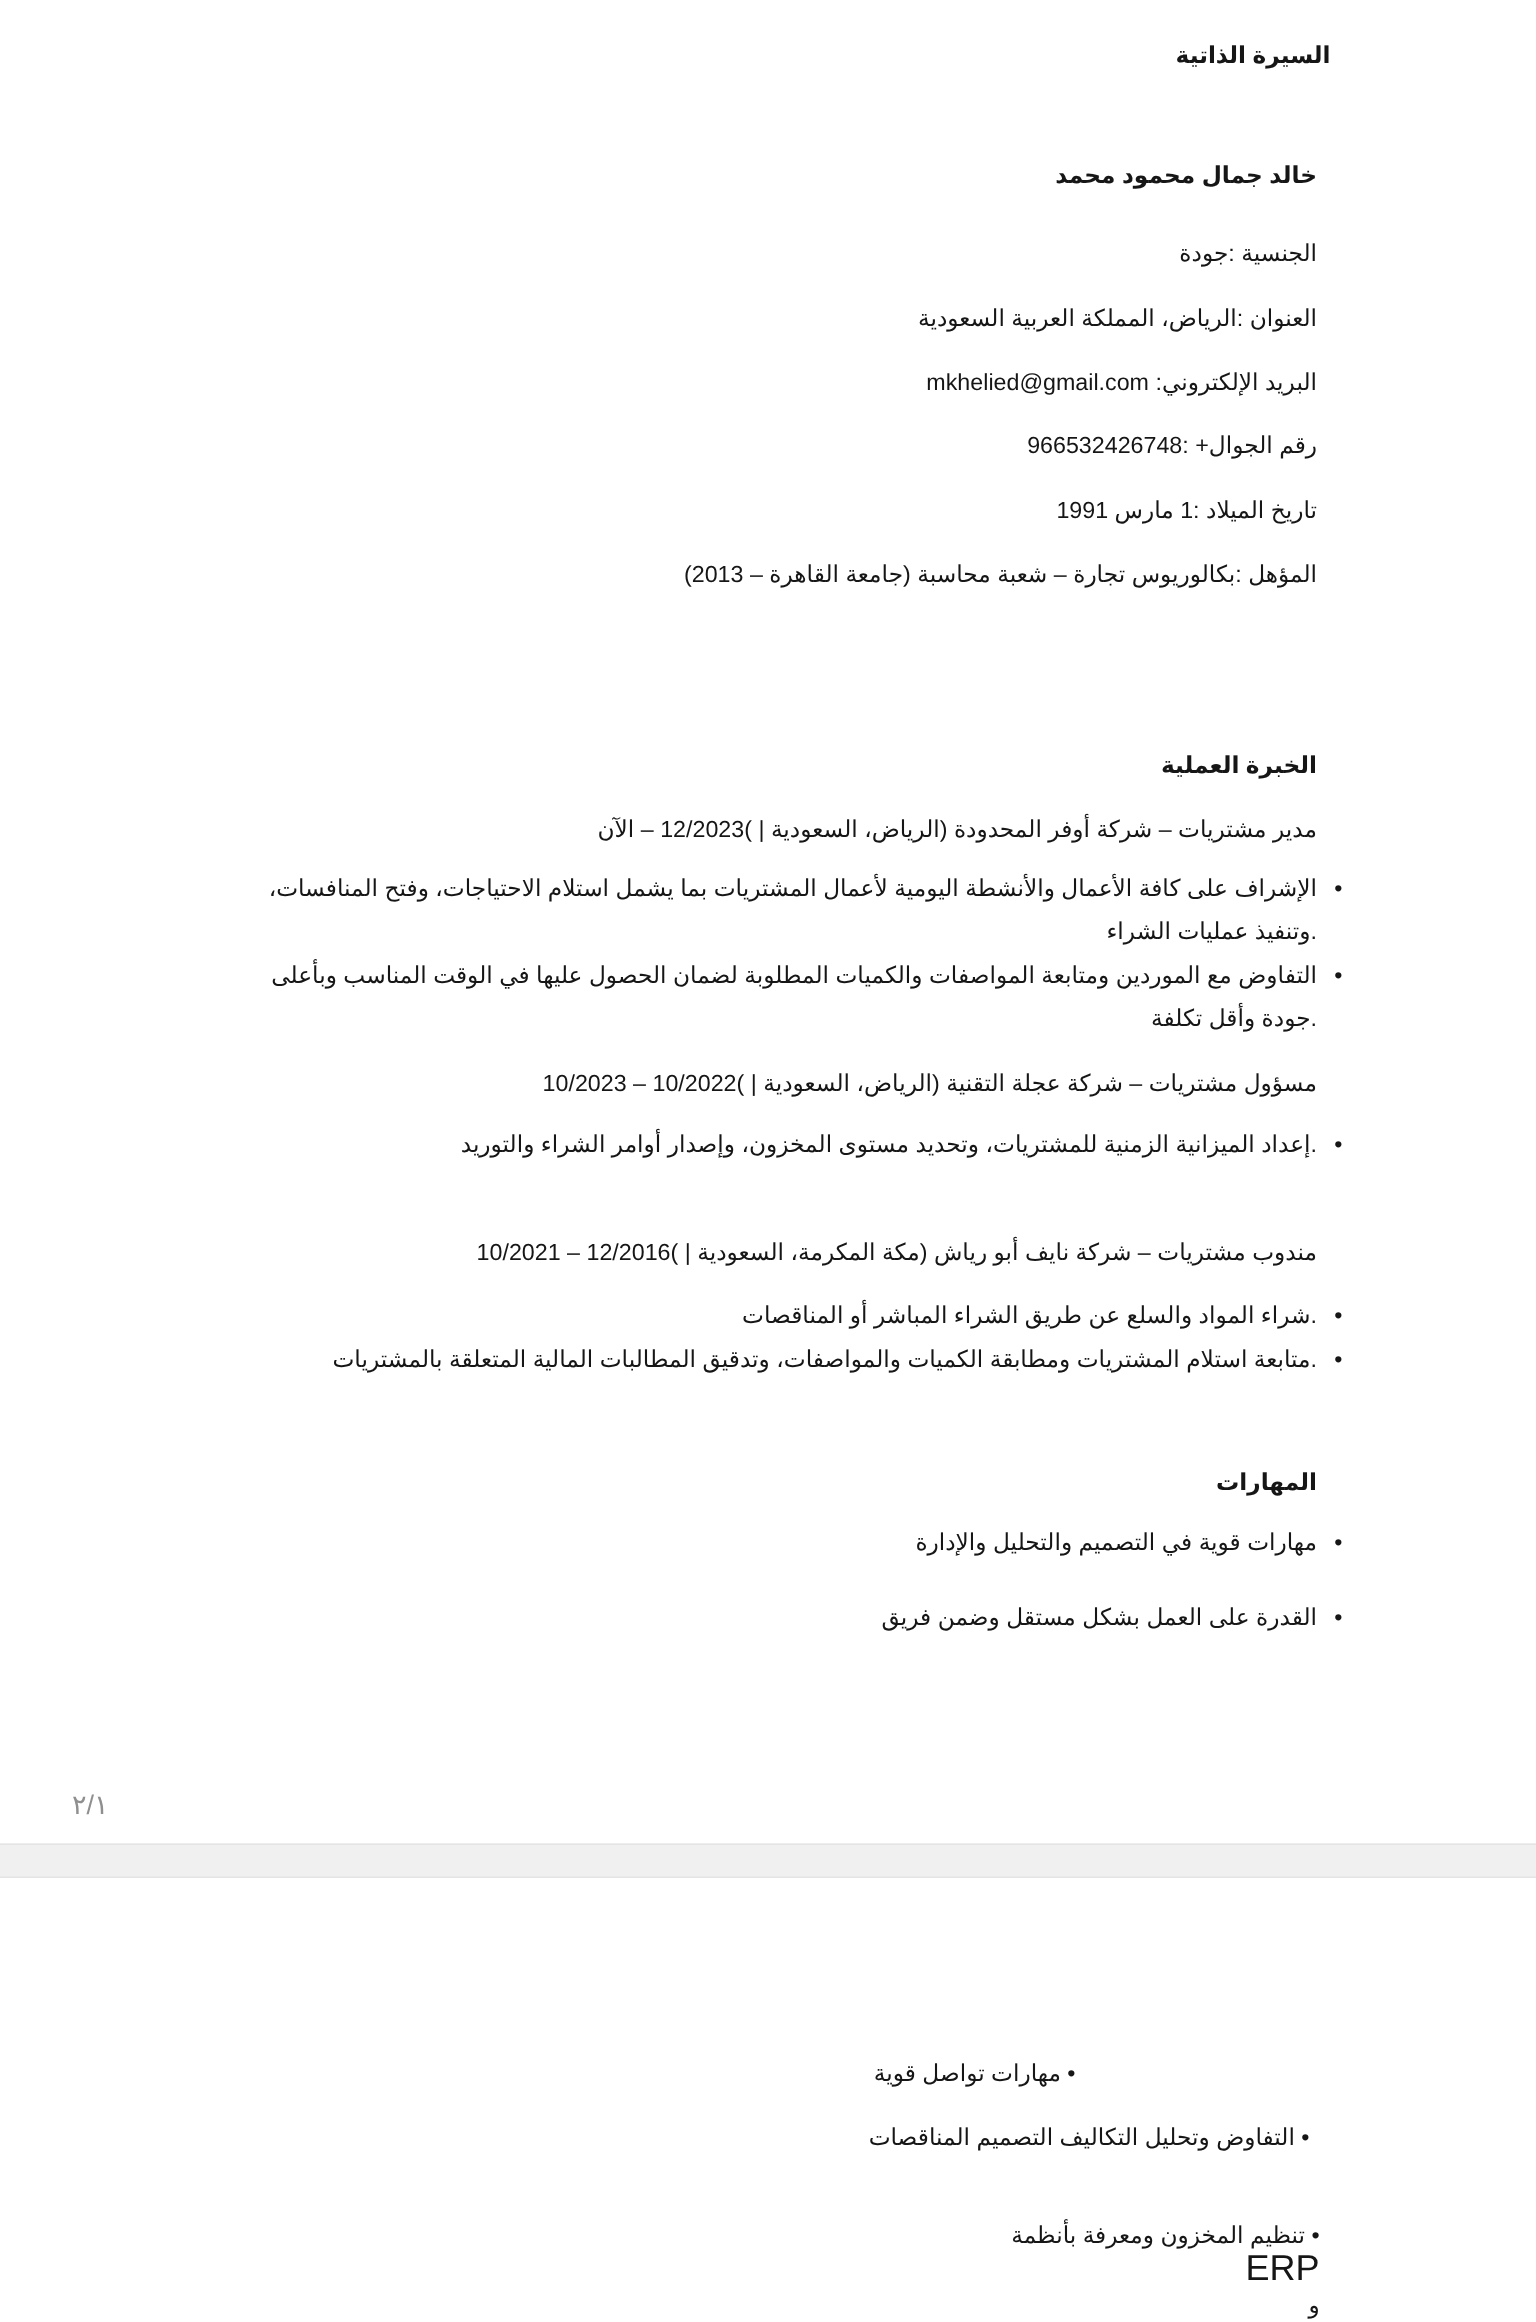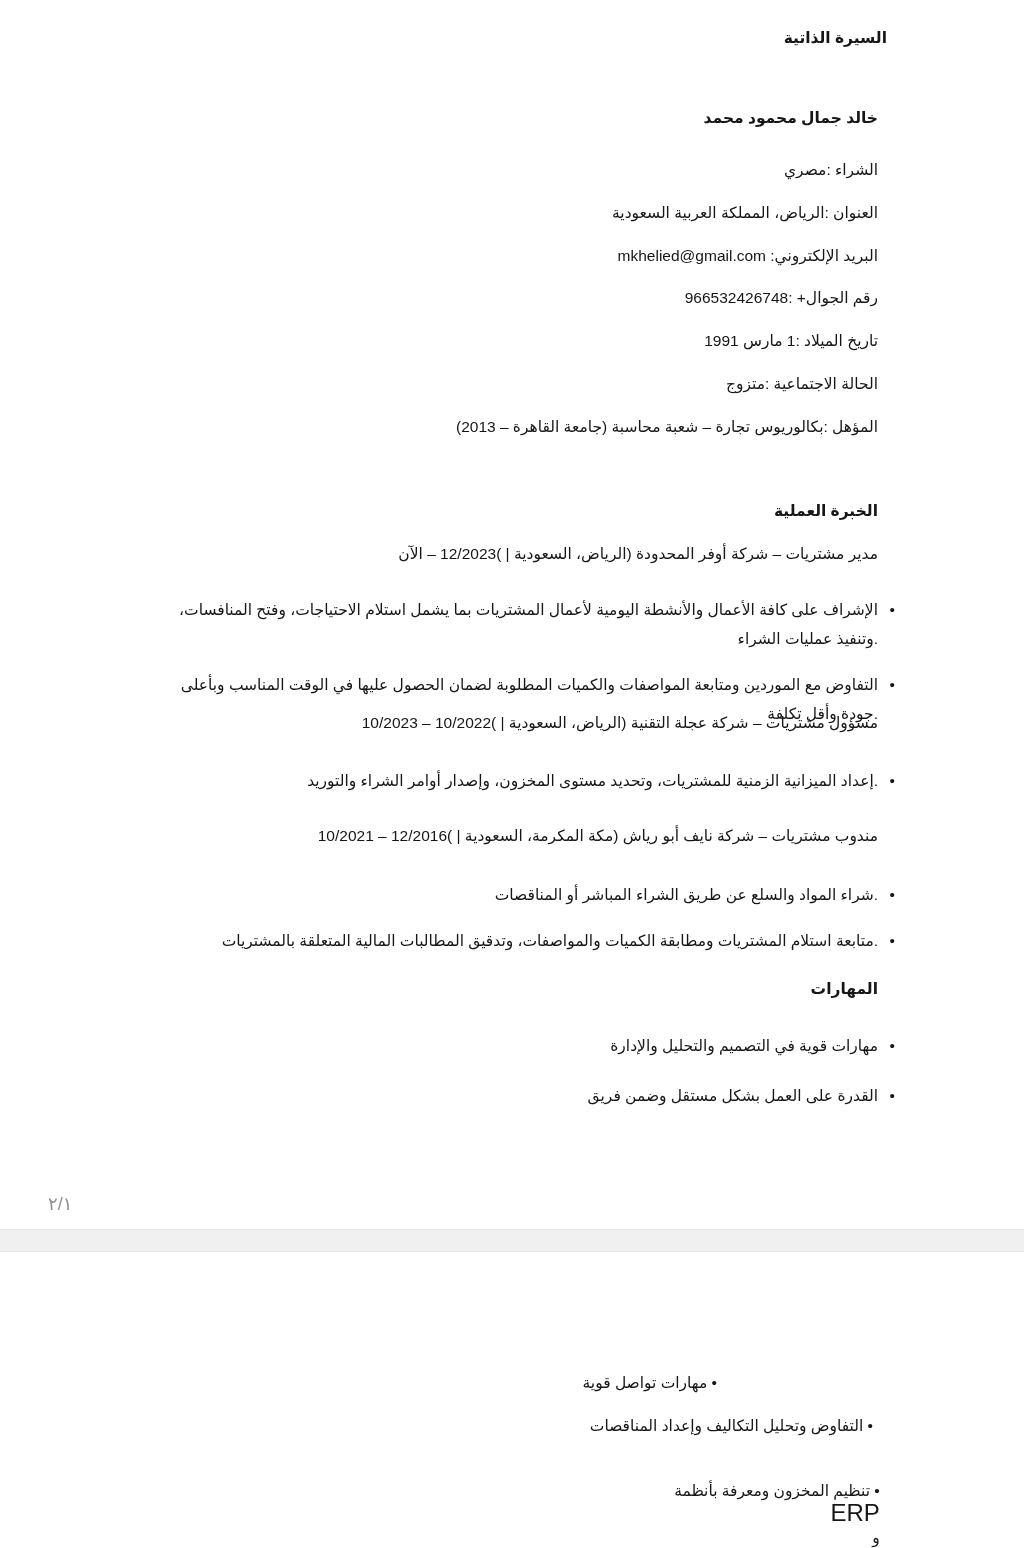--- a/index.html
+++ b/index.html
@@ -13,21 +13,21 @@
     white-space:pre;font-size:15.5px;line-height:22px;
   }
   .bold{font-weight:bold;}
   .details{position:absolute;right:146px;top:149px;direction:rtl;text-align:right;}
   .details .dline{line-height:42.8px;white-space:pre;font-size:15.5px;}
   ul.blist{
     position:absolute;right:146px;left:50px;margin:0;padding:0;
     list-style:none;direction:rtl;text-align:right;
   }
   ul.blist li{
-    position:relative;line-height:29px;white-space:pre;font-size:15.5px;margin-top:17px;
+    position:relative;line-height:29px;white-space:pre;font-size:15.5px;
   }
   ul.blist li::before{
     content:"\2022";position:absolute;right:-17px;top:0;color:#161616;
   }
   ul.skills li{margin-bottom:21px;}
   .pagenum{
     position:absolute;left:48px;top:1193px;color:#8f8f8f;
     font-size:18px;direction:rtl;white-space:pre;
   }
   .separator{
@@ -39,26 +39,25 @@
 </head>
 <body>
 
 <div>
 
   <div class="line bold" style="top:27px;right:137px;margin-left:41px;">السيرة الذاتية</div>
 
   <div class="line bold" style="top:107px;right:146px;">خالد جمال محمود محمد</div>
 
   <div class="details">
-    <div class="dline">الشراء :مصري</div>
+    <div class="dline">الجنسية :جودة</div>
     <div class="dline">العنوان :الرياض، المملكة العربية السعودية</div>
     <div class="dline">البريد الإلكتروني: mkhelied@gmail.com</div>
     <div class="dline">رقم الجوال+ :966532426748</div>
     <div class="dline">تاريخ الميلاد :1 مارس 1991</div>
-    <div class="dline">الحالة الاجتماعية :متزوج</div>
     <div class="dline">المؤهل :بكالوريوس تجارة – شعبة محاسبة (جامعة القاهرة – 2013)</div>
   </div>
 
   <div class="line bold" style="top:500px;right:146px;">الخبرة العملية</div>
 
   <div class="line" style="top:543px;right:146px;">مدير مشتريات – شركة أوفر المحدودة (الرياض، السعودية | )12/2023 – الآن</div>
   <ul class="blist" style="top:578px;">
     <li>الإشراف على كافة الأعمال والأنشطة اليومية لأعمال المشتريات بما يشمل استلام الاحتياجات، وفتح المنافسات،
 .وتنفيذ عمليات الشراء</li>
     <li>التفاوض مع الموردين ومتابعة المواصفات والكميات المطلوبة لضمان الحصول عليها في الوقت المناسب وبأعلى
@@ -85,21 +84,21 @@
 
   <div class="pagenum">٢/١</div>
 </div>
 
 <div class="separator"></div>
 
 <div>
 
   <div class="line" style="top:1372px;right:307px;margin-left:15px;">• مهارات تواصل قوية</div>
 
-  <div class="line" style="top:1415px;right:151px;">• التفاوض وتحليل التكاليف وإعداد المناقصات</div>
+  <div class="line" style="top:1415px;right:151px;">• التفاوض وتحليل التكاليف التصميم المناقصات</div>
 
   <div class="line" style="top:1458px;right:127px;">
     <span>• تنظيم المخزون ومعرفة بأنظمة</span>
     <span class="latin-big">ERP</span>
     <span>و</span>
     <span class="latin-big">Microsoft Office</span>
   </div>
 
 </div>
 

